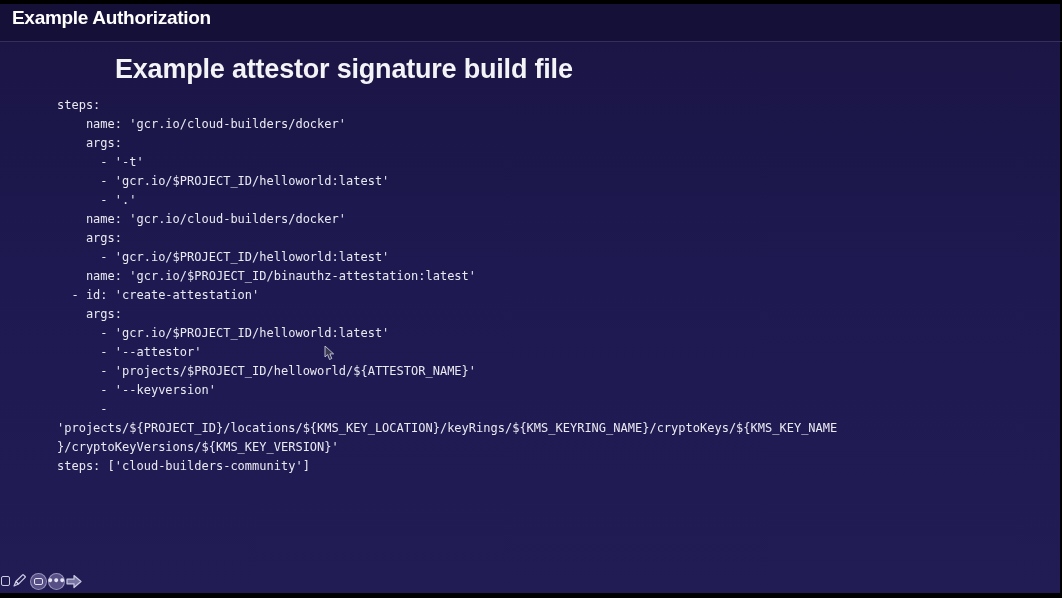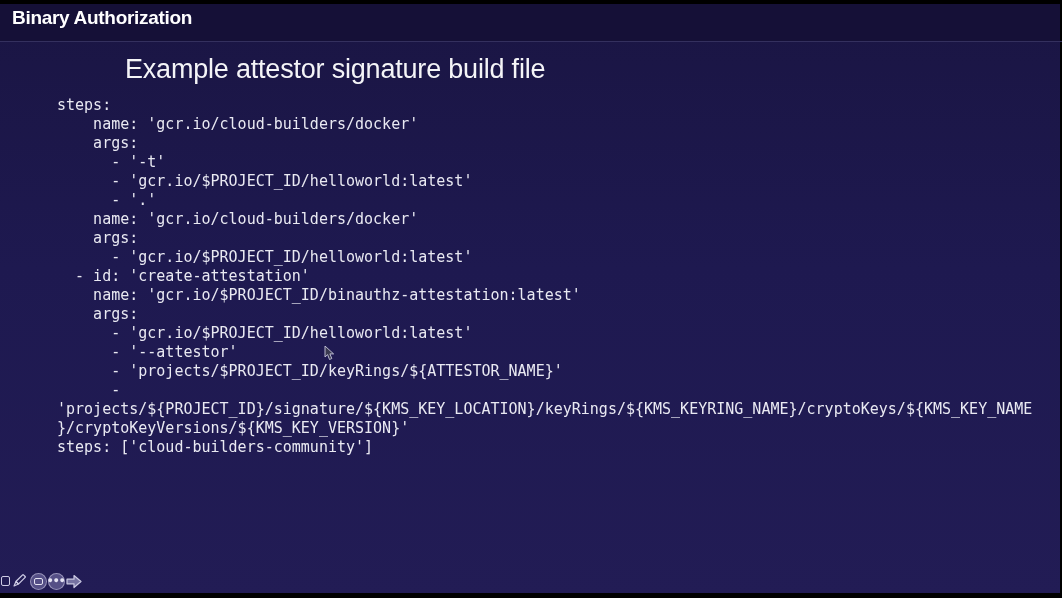--- a/index.html
+++ b/index.html
@@ -26,28 +26,28 @@
   }
   .header-title {
     position: absolute; left: 12px; top: 7px;
     color: #ffffff; font-size: 19px; font-weight: bold; letter-spacing: -0.3px;
   }
   .divider {
     position: absolute; left: 0; top: 41px; width: 1062px; height: 1px;
     background: #34305e;
   }
   .slide-title {
-    position: absolute; left: 125px; top: 54px;
-    color: #f4f4f7; font-size: 27px; font-weight: normal; letter-spacing: -0.2px;
+    position: absolute; left: 115px; top: 54px;
+    color: #f4f4f7; font-size: 27px; font-weight: bold; letter-spacing: -0.2px;
   }
   .code-block {
     position: absolute; left: 57px; top: 96px; width: 990px;
     color: #e9e9f2;
     font-family: "DejaVu Sans Mono", "Liberation Mono", monospace;
-    font-size: 15px;
+    font-size: 12px;
   }
   .code-line {
     white-space: pre;
     height: 19px;
     line-height: 19px;
   }
   .cursor {
     position: absolute; left: 324px; top: 346px; width: 12px; height: 15px;
   }
   .toolbar {
@@ -77,43 +77,44 @@
 </head>
 <body>
 
 <div class="screen">
 
   <div class="header-band"></div>
   <div class="bar-top"></div>
   <div class="bar-bottom"></div>
   <div class="edge-right"></div>
 
-  <div class="header-title">Binary Authorization</div>
+  <div class="header-title">Example Authorization</div>
   <div class="divider"></div>
 
   <div class="slide-title">Example attestor signature build file</div>
 
   <div class="code-block">
     <div class="code-line">steps:</div>
     <div class="code-line">    name: 'gcr.io/cloud-builders/docker'</div>
     <div class="code-line">    args:</div>
     <div class="code-line">      - '-t'</div>
     <div class="code-line">      - 'gcr.io/$PROJECT_ID/helloworld:latest'</div>
     <div class="code-line">      - '.'</div>
     <div class="code-line">    name: 'gcr.io/cloud-builders/docker'</div>
     <div class="code-line">    args:</div>
     <div class="code-line">      - 'gcr.io/$PROJECT_ID/helloworld:latest'</div>
+    <div class="code-line">    name: 'gcr.io/$PROJECT_ID/binauthz-attestation:latest'</div>
     <div class="code-line">  - id: 'create-attestation'</div>
-    <div class="code-line">    name: 'gcr.io/$PROJECT_ID/binauthz-attestation:latest'</div>
     <div class="code-line">    args:</div>
     <div class="code-line">      - 'gcr.io/$PROJECT_ID/helloworld:latest'</div>
     <div class="code-line">      - '--attestor'</div>
-    <div class="code-line">      - 'projects/$PROJECT_ID/keyRings/${ATTESTOR_NAME}'</div>
+    <div class="code-line">      - 'projects/$PROJECT_ID/helloworld/${ATTESTOR_NAME}'</div>
+    <div class="code-line">      - '--keyversion'</div>
     <div class="code-line">      -</div>
-    <div class="code-line">'projects/${PROJECT_ID}/signature/${KMS_KEY_LOCATION}/keyRings/${KMS_KEYRING_NAME}/cryptoKeys/${KMS_KEY_NAME</div>
+    <div class="code-line">'projects/${PROJECT_ID}/locations/${KMS_KEY_LOCATION}/keyRings/${KMS_KEYRING_NAME}/cryptoKeys/${KMS_KEY_NAME</div>
     <div class="code-line">}/cryptoKeyVersions/${KMS_KEY_VERSION}'</div>
     <div class="code-line">steps: ['cloud-builders-community']</div>
   </div>
 
   <svg class="cursor" viewBox="0 0 12 15">
     <path d="M1,0 L1,11 L3.6,8.6 L5.5,13.5 L7.8,12.5 L5.9,7.9 L9.6,7.9 Z" fill="#3a3a50" stroke="#c9c8de" stroke-width="0.9"></path>
   </svg>
 
   <div class="toolbar">
     <div class="tool tool-square"></div>

